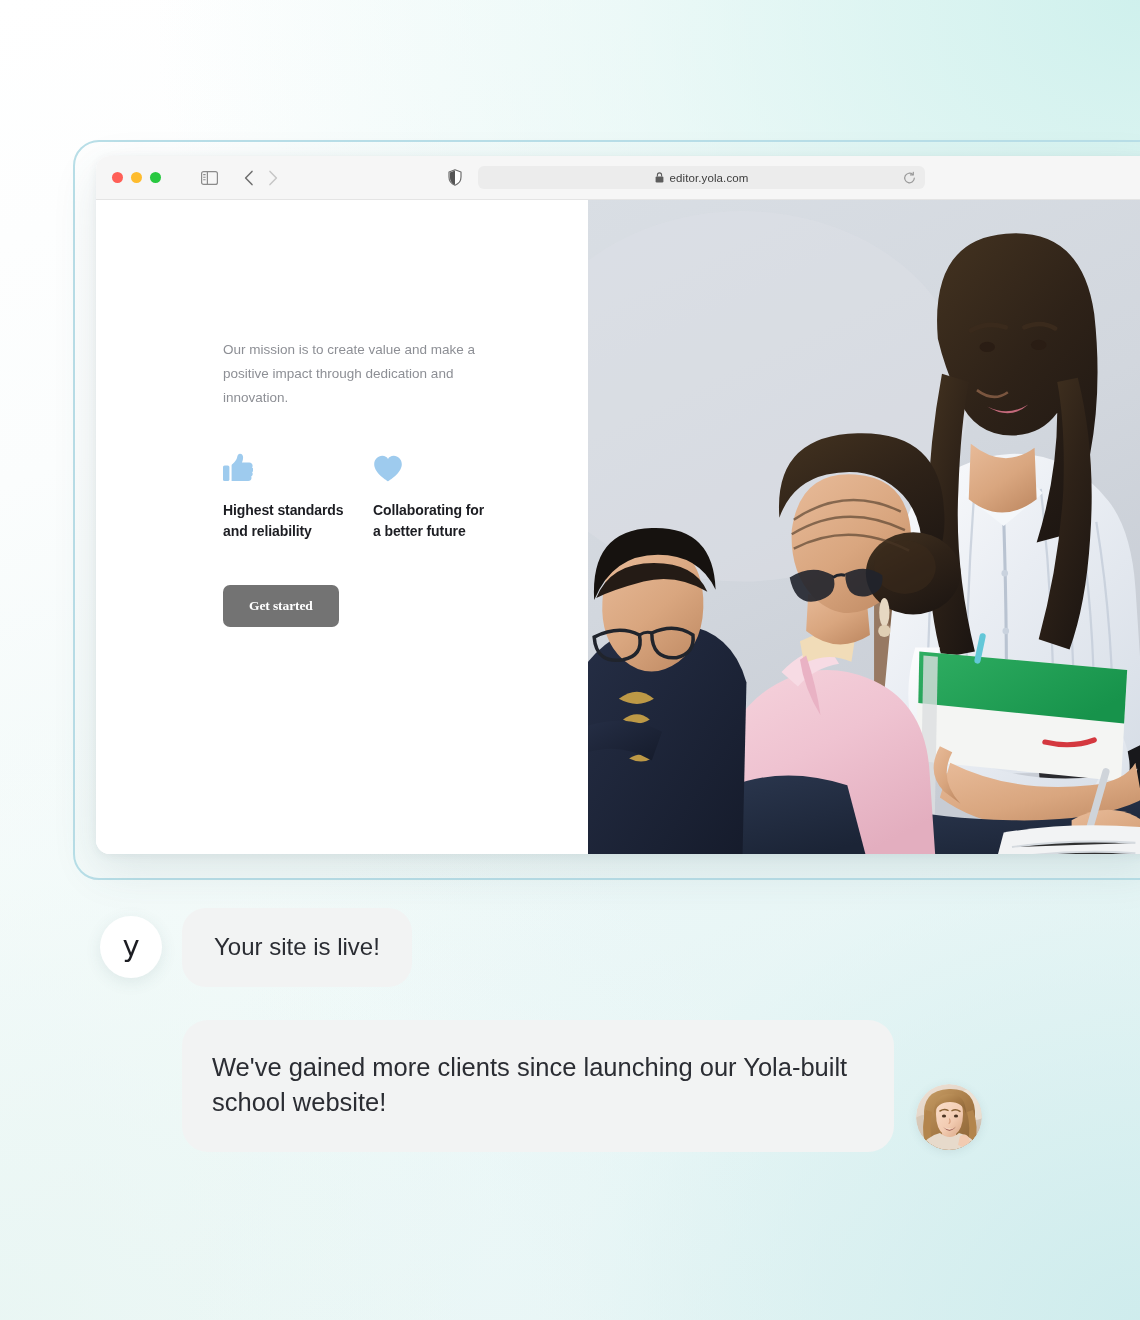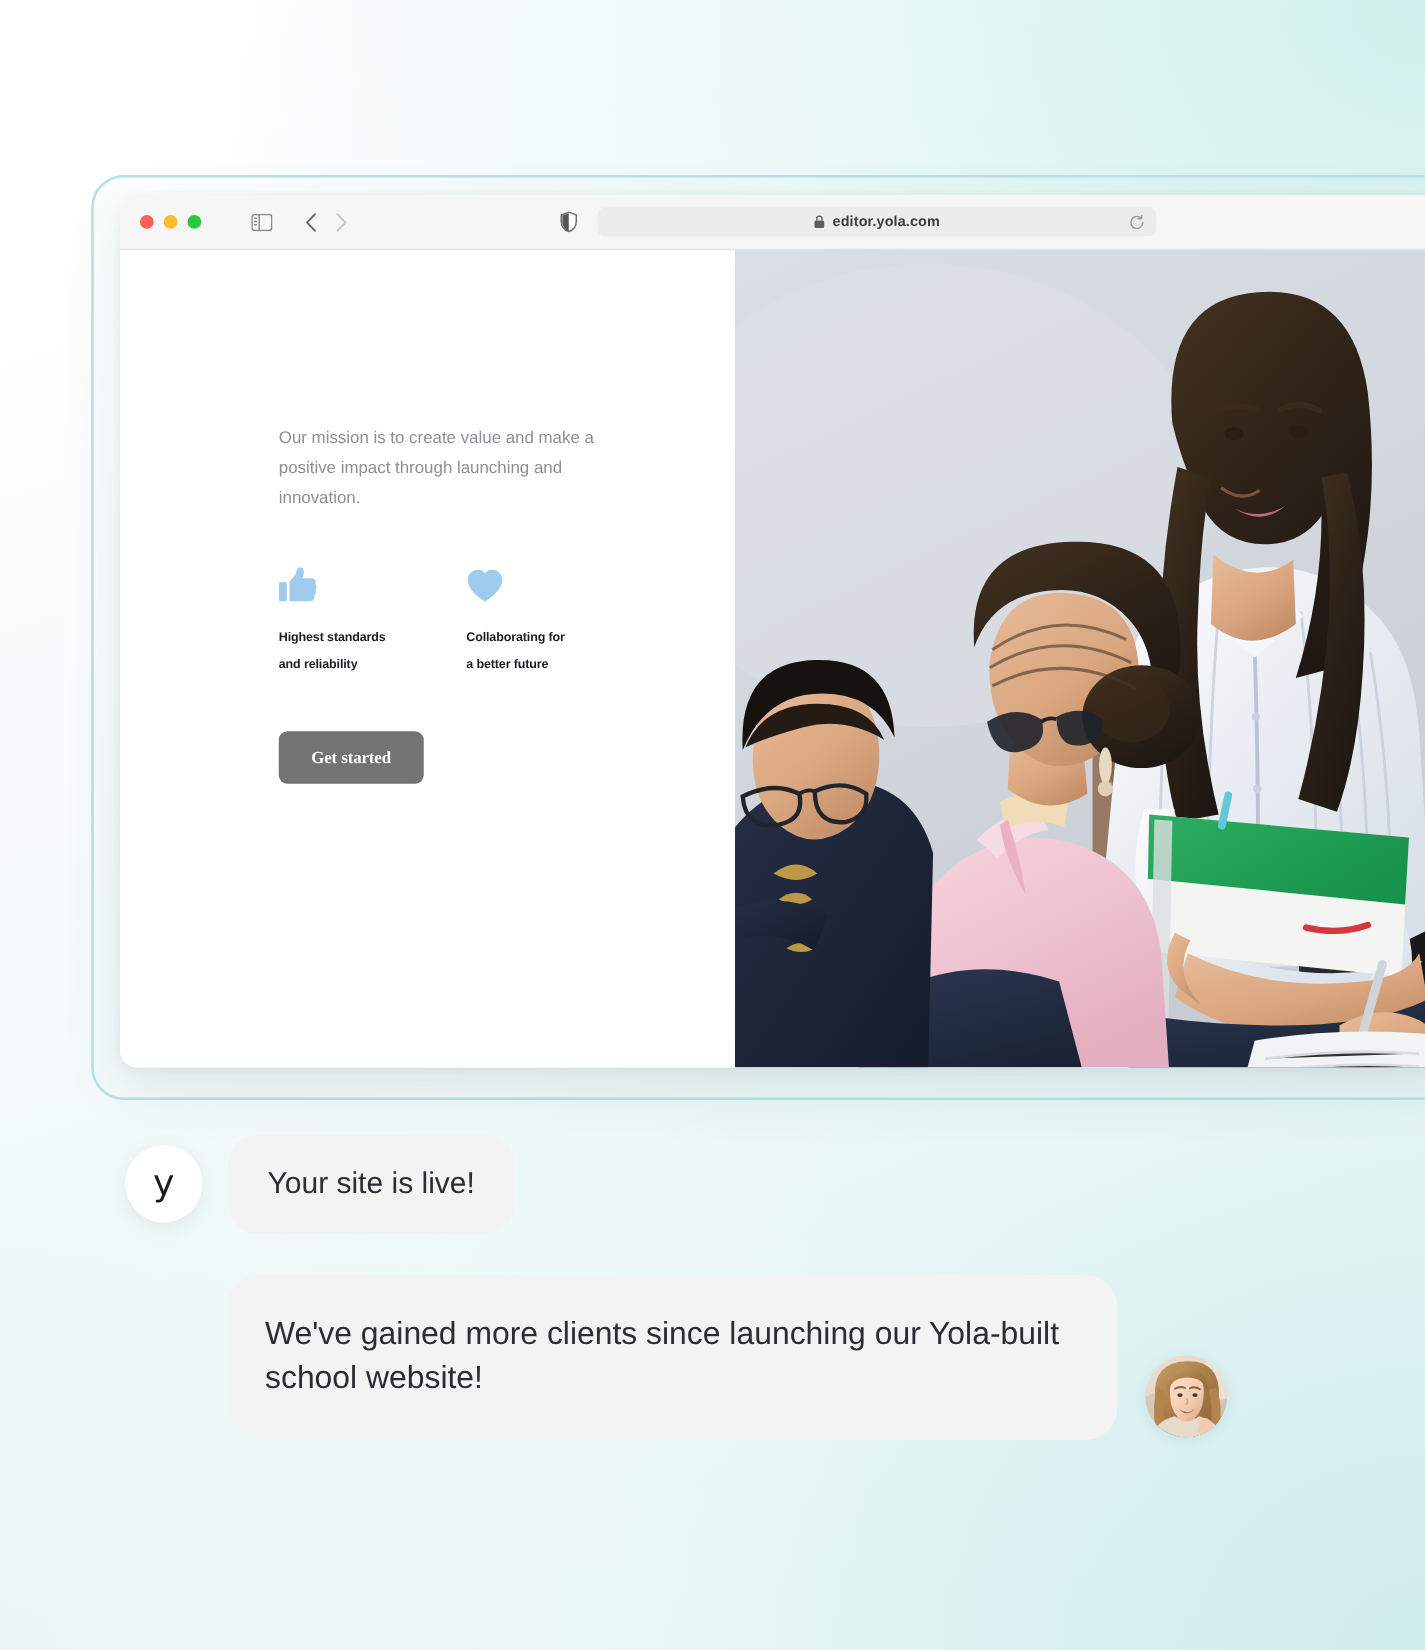--- a/index.html
+++ b/index.html
@@ -91,21 +91,20 @@
   #url-bar {
     margin-left: 16px;
     width: 447px;
     height: 23px;
     background: #ececec;
     border-radius: 6px;
     display: flex;
     align-items: center;
     justify-content: center;
     position: relative;
-    font-weight: bold;
   }
   #url-inner { display: flex; align-items: center; gap: 6px; }
   #url-text {
     font-size: 11.5px;
     color: #3d3d3d;
     letter-spacing: 0.1px;
   }
   #reload-btn {
     position: absolute;
     right: 9px;
@@ -152,21 +151,21 @@
   }
   #features {
     display: flex;
     margin-top: 42px;
     gap: 0;
   }
   .feature { width: 163px; }
   .feature-icon { color: #9ecbee; height: 30px; display: flex; align-items: flex-end; }
   .feature-label {
     margin-top: 18px;
-    font-size: 10px;
+    font-size: 14px;
     line-height: 21px;
     font-weight: 700;
     color: #1c1d22;
     white-space: pre-line;
     letter-spacing: -0.1px;
   }
   #cta-button {
     margin-top: 43px;
     display: inline-block;
     background: #737373;
@@ -322,21 +321,21 @@
             <path d="M10.3 0.6v2.8H7.5" stroke="#9a9a9a" stroke-width="1.2" stroke-linecap="round" stroke-linejoin="round" fill="none"></path>
           </svg>
         </span>
       </div>
     </div>
 
     <div id="page">
 
       <div id="hero-left">
         <div id="hero-copy">
-          <p id="subcopy">Our mission is to create value and make a positive impact through launching and innovation.</p>
+          <p id="subcopy">Our mission is to create value and make a positive impact through dedication and innovation.</p>
 
           <div id="features">
 
             <div class="feature">
               <div class="feature-icon">
                 <svg width="30" height="29" viewBox="0 0 30 29" fill="none">
                   <rect x="0" y="12.5" width="6.4" height="15.5" rx="1.6" fill="#9ecbee"></rect>
                   <path d="M8.6 28V12.6c0-.5.2-1 .6-1.3 1.6-1.4 4.6-4.4 5-7.3.3-2 1.2-3.3 2.8-3.3 1.9 0 3.1 1.5 3.1 3.9 0 1.9-.6 3.7-1.2 5h7.4c1.9 0 3.3 1.4 3.3 3.1 0 .6-.2 1.2-.5 1.7.8.5 1.3 1.4 1.3 2.4 0 1-.5 1.9-1.3 2.4.4.5.6 1.1.6 1.8 0 1.1-.6 2-1.5 2.5.2.4.3.9.3 1.4 0 1.7-1.4 3.1-3.3 3.1H8.6z" fill="#9ecbee"></path>
                 </svg>
               </div>

